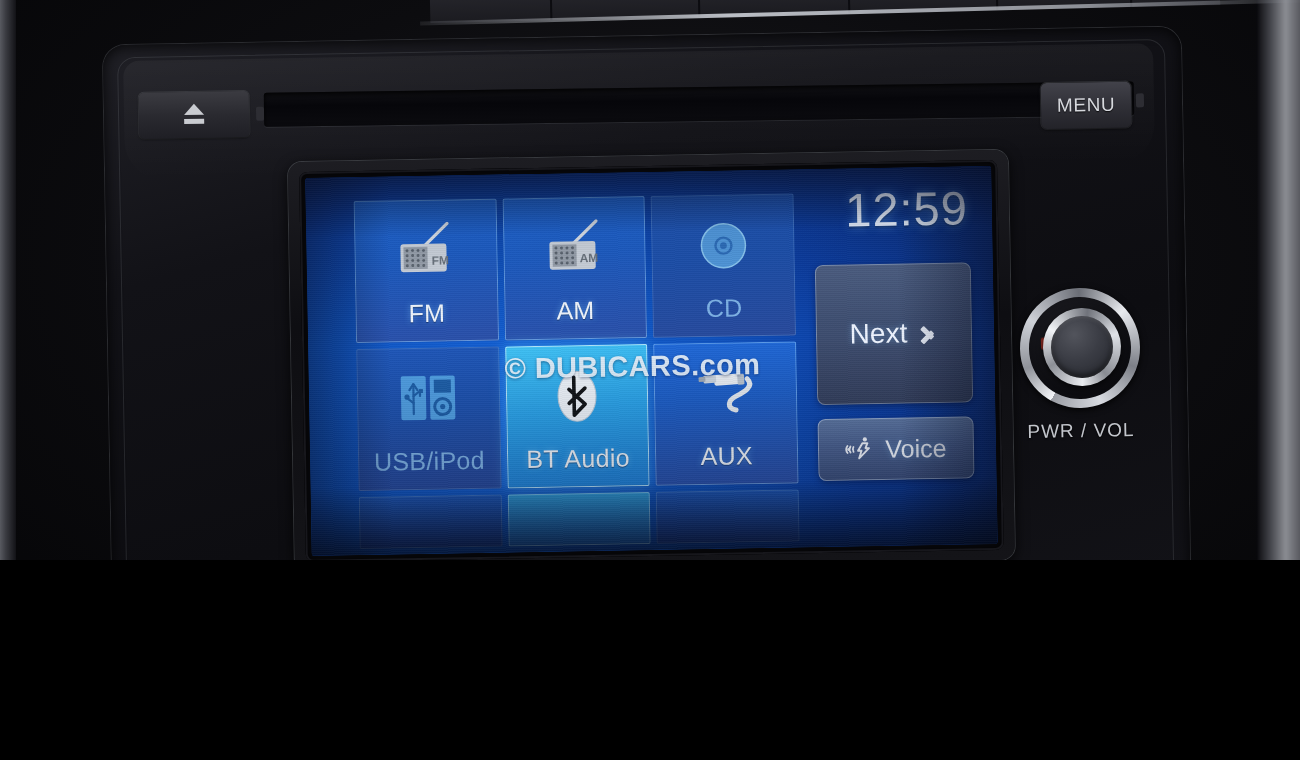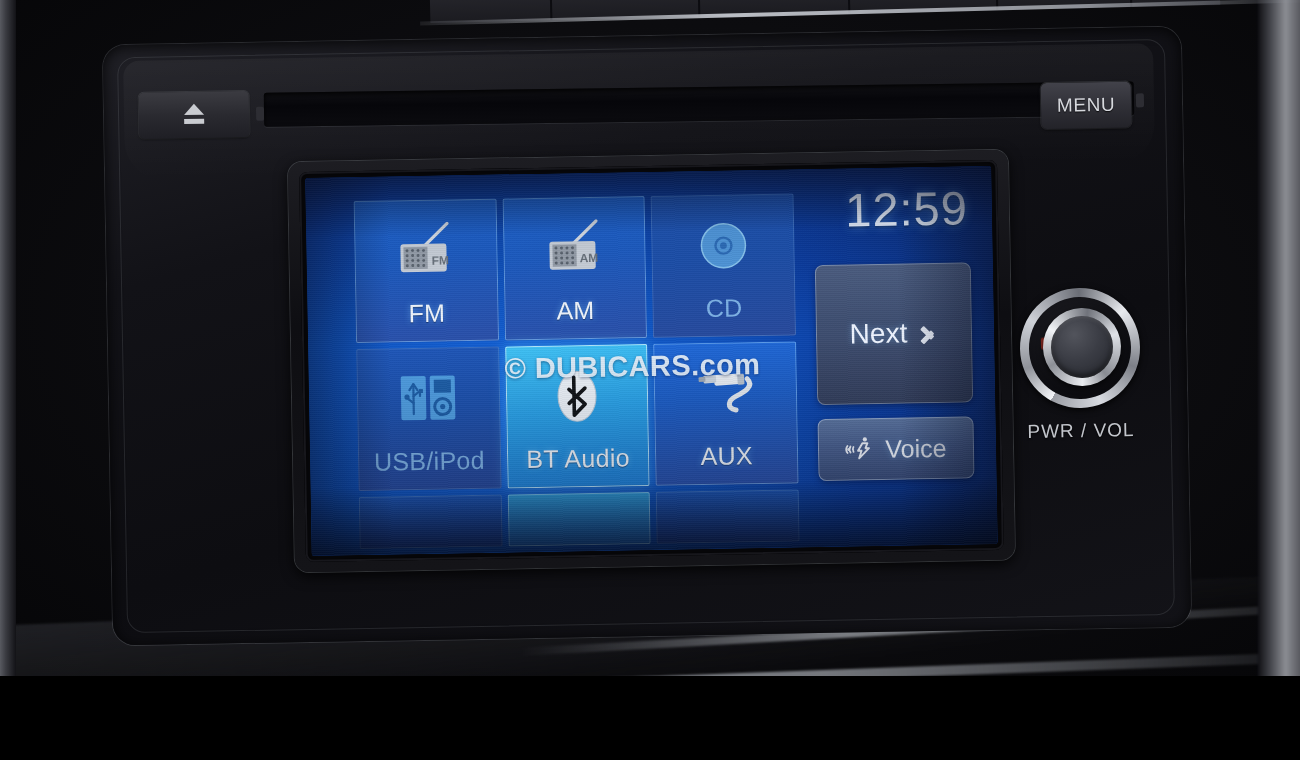--- a/index.html
+++ b/index.html
@@ -10,21 +10,21 @@
   body {
     width: 1300px;
     height: 760px;
     overflow: hidden;
     font-family: "Liberation Sans", sans-serif;
   }
 
   #stage {
     position: relative;
     width: 1300px;
-    height: 676px;
+    height: 560px;
     overflow: hidden;
     background: #0a0a0c;
   }
 
   
   .dash-base {
     position: absolute;
     inset: 0;
     background:
       radial-gradient(900px 520px at 52% 46%, #1a1a1e 0%, #0c0c0f 55%, #060608 100%);

